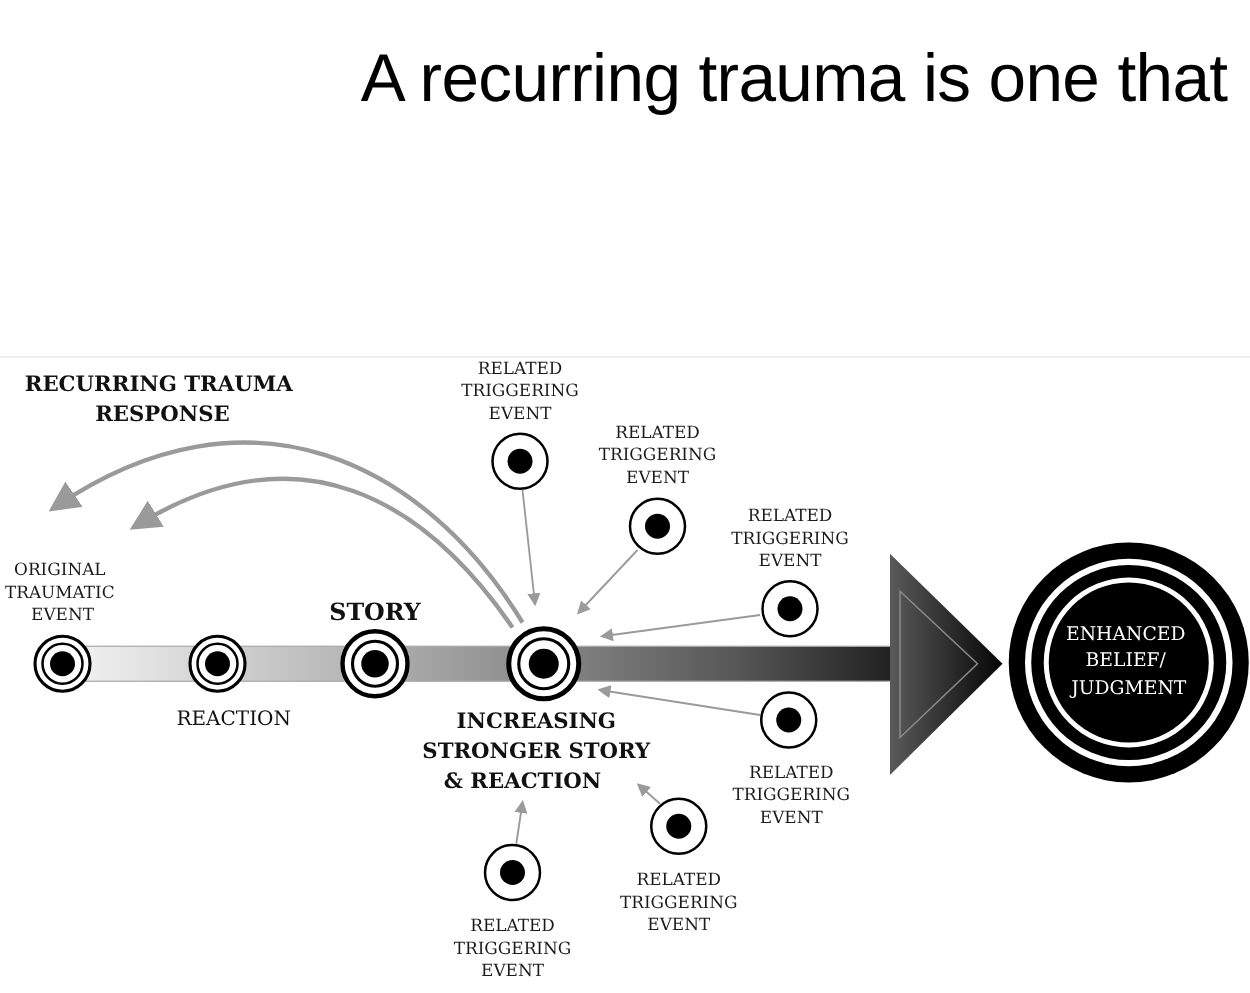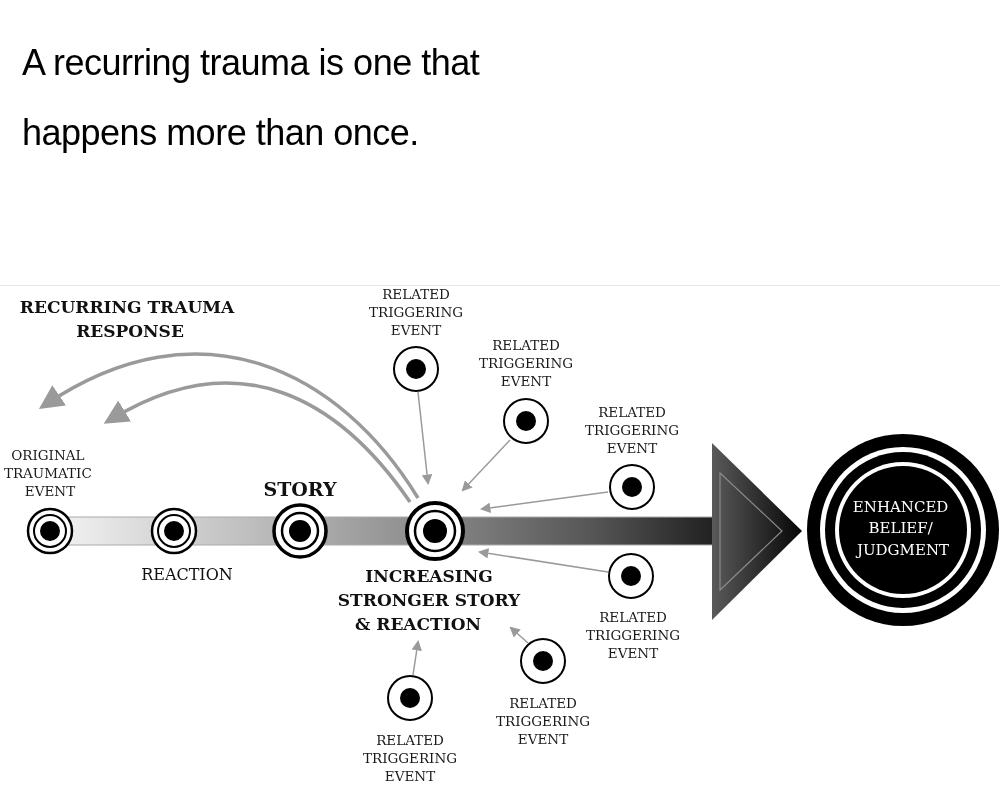--- a/index.html
+++ b/index.html
@@ -1,34 +1,33 @@
 <!DOCTYPE html>
 <html><head>
 <meta charset="utf-8">
 <style>
   html, body { margin: 0; padding: 0; background: #ffffff; }
   body { width: 1000px; height: 794px; position: relative; overflow: hidden; }
   .headline {
     position: absolute; left: 22px; top: 28px; width: 960px;
-    font-family: "Liberation Sans", sans-serif; font-size: 36px; line-height: 70px;
-    color: #000; letter-spacing: -0.5px;
+    font-family: "Liberation Sans", sans-serif; font-size: 54px; line-height: 70px;
+    color: #000; letter-spacing: -0.5px; text-align: right;
   }
   .divider { position: absolute; left: 0; top: 285px; width: 1000px; height: 1px; background: #e6e6e6; }
   svg.diagram { position: absolute; left: 0; top: 0; }
   .lbl { font-family: "DejaVu Serif", "Liberation Serif", serif; text-anchor: middle; }
   .lbl-small { font-size: 13.5px; fill: #1a1a1a; }
   .lbl-bold { font-size: 17px; font-weight: bold; fill: #111; }
   .lbl-white { font-size: 15px; fill: #ffffff; }
 </style>
 </head>
 <body>
 
 <div class="headline">
   <div>A recurring trauma is one that</div>
-  <div>happens more than once.</div>
 </div>
 <div class="divider"></div>
 
 <svg class="diagram" width="1000" height="794" viewBox="0 0 1000 794">
   <defs>
     <linearGradient id="shaftGrad" x1="0" y1="0" x2="1" y2="0">
       <stop offset="0" stop-color="#f4f4f4"></stop>
       <stop offset="0.3" stop-color="#bdbdbd"></stop>
       <stop offset="0.55" stop-color="#8c8c8c"></stop>
       <stop offset="0.8" stop-color="#555"></stop>

